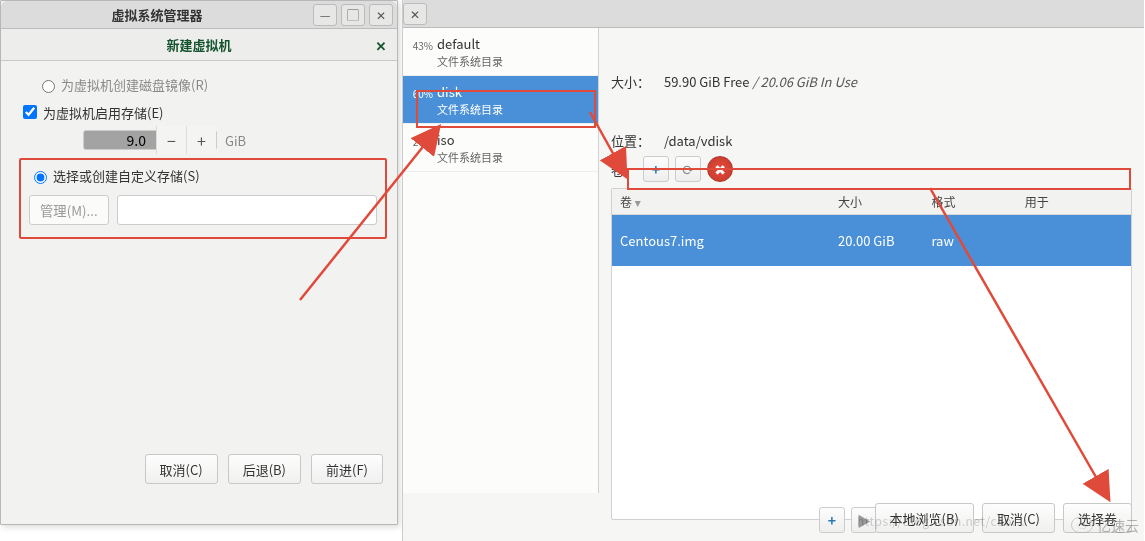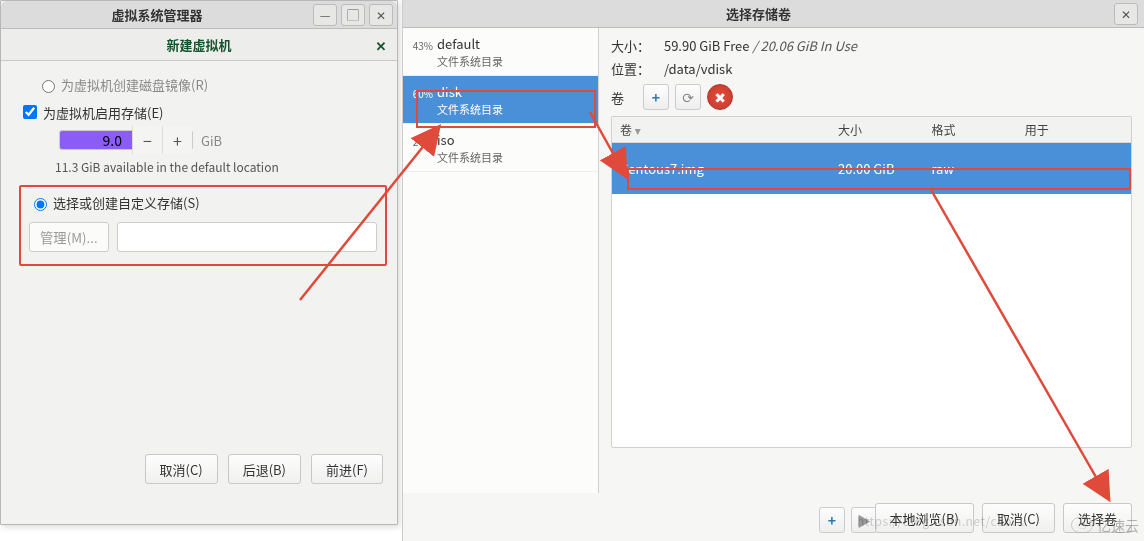--- a/index.html
+++ b/index.html
@@ -21,21 +21,21 @@
   .monitor-ico::after { content: "▶"; position: absolute; width: 16px; height: 16px; border-radius: 3px; left: 12px; top: 9px; color: #1abc9c; font-size: 12px; text-align: center; }
   .banner-txt .t1 { color: #eee; font-size: 16px; }
   .banner-txt .t2 { color: #2886b8; font-size: 12px; margin-top: 2px; }
 
   .form { padding: 14px 18px; }
   .row { display: flex; align-items: center; margin-bottom: 8px; }
   .row.ind { margin-left: 18px; }
   .chk { width: 14px; height: 14px; margin-right: 6px; }
   .radio { margin-right: 6px; }
   .lbl-dis { color: #8a8a8a; }
-  .spin { display: inline-flex; align-items: center; border: 1px solid #ccc; background: #8b5cf6; border-radius: 3px; height: 20px; margin-left: 4px; }
+  .spin { display: inline-flex; align-items: center; border: 1px solid #ccc; background: #a3a3a3; border-radius: 3px; height: 20px; margin-left: 28px; }
   .spin input { border: none; width: 72px; text-align: right; padding: 0 10px; font-size: 14px; outline: none; background: transparent; }
   .spin button { width: 30px; height: 28px; border: none; border-left: 1px solid #ddd; background: #f4f4f3; cursor: pointer; font-size: 16px; color: #555; }
   .unit { margin-left: 8px; color: #888; }
   .hint { margin-left: 18px; color: #555; font-size: 12px; margin-bottom: 10px; }
 
   .redbox1 { border: 2px solid #e04a3a; padding: 6px 8px 12px 8px; border-radius: 2px; width: 368px; }
   .mng-row { display: flex; gap: 8px; margin-top: 10px; margin-left: 0; }
   .mng-btn { border: 1px solid #ccc; background: #fbfbfa; border-radius: 3px; height: 30px; padding: 0 10px; color: #9a9a9a; }
   .mng-input { flex: 1; border: 1px solid #ccc; border-radius: 3px; height: 30px; }
 
@@ -52,21 +52,21 @@
   .pool-item { display: flex; align-items: flex-start; padding: 6px 8px 6px 4px; border-bottom: 1px solid #eee; cursor: pointer; }
   .pool-item .pct { font-size: 10px; color: #666; width: 26px; text-align: right; padding-top: 4px; margin-right: 4px; }
   .pool-item .info .nm { font-size: 13px; color: #333; }
   .pool-item .info .sub { font-size: 11px; color: #666; }
   .pool-item.sel { background: #4a90d9; }
   .pool-item.sel .nm, .pool-item.sel .sub, .pool-item.sel .pct { color: #fff; }
   .pool-redbox { position: absolute; left: 416px; top: 90px; width: 180px; height: 38px; border: 2px solid #e04a3a; pointer-events: none; }
 
   .detail-col { flex: 1; padding: 8px 12px; }
   .meta { font-size: 13px; color: #333; margin-bottom: 4px; }
-  .meta .lbl { display: inline-block; width: 50px; }
+  .meta .lbl { display: inline-block; width: 50px; margin-top: 36px; }
   .meta .ital { font-style: italic; color: #555; }
   .vol-bar { display: flex; align-items: center; gap: 6px; margin-top: 6px; margin-bottom: 6px; }
   .ibtn { width: 26px; height: 26px; border: 1px solid #ccc; border-radius: 3px; background: linear-gradient(#fdfdfd,#eee); display: flex; align-items: center; justify-content: center; cursor: pointer; font-size: 14px; }
   .ibtn.blue { color: #2a7ab0; font-weight: bold; }
   .ibtn.refresh { color: #888; }
   .ibtn.del { color: #fff; background: radial-gradient(#e74c3c,#c0392b); border-color: #b03526; border-radius: 13px; }
 
   .vol-table-wrap { border: 1px solid #d0d0ce; border-radius: 2px; height: 332px; overflow: auto; background: #fff; }
   .vol-table { width: 100%; border-collapse: collapse; }
   .vol-table th { text-align: left; font-weight: normal; font-size: 12px; color: #444; background: #f2f2f0; border-bottom: 1px solid #d7d7d5; padding: 4px 8px; }
@@ -124,21 +124,20 @@
 
     <div class="row ind" style="margin-left:36px;">
       <span class="spin">
         <input value="9.0" style="">
         <button><span>−</span></button>
         <button><span>+</span></button>
       </span>
       <span class="unit">GiB</span>
     </div>
 
-    <div class="hint" style="margin-left:36px;">11.3 GiB available in the default location</div>
 
     <div class="redbox1">
       <div class="row" style="margin:0;">
         <input type="radio" name="st" class="radio" checked="" style="">
         <span>选择或创建自定义存储(S)</span>
       </div>
       <div class="mng-row">
         <button class="mng-btn"><span>管理(M)...</span></button>
         <input class="mng-input" style="">
       </div>
@@ -147,21 +146,20 @@
 
   <div class="btnbar">
     <button class="btn"><span>取消(C)</span></button>
     <button class="btn"><span>后退(B)</span></button>
     <button class="btn"><span>前进(F)</span></button>
   </div>
 </div>
 
 <div class="st-window">
   <div class="st-titlebar">
-    <span class="st-title">选择存储卷</span>
     <div class="tb-btn" style="margin-right:6px;">
         <span>✕</span>
       </div>
   </div>
 
   <div class="st-body">
 
     <div class="pool-col">
       <div class="pool-item">
         <div class="pct">43%</div>

